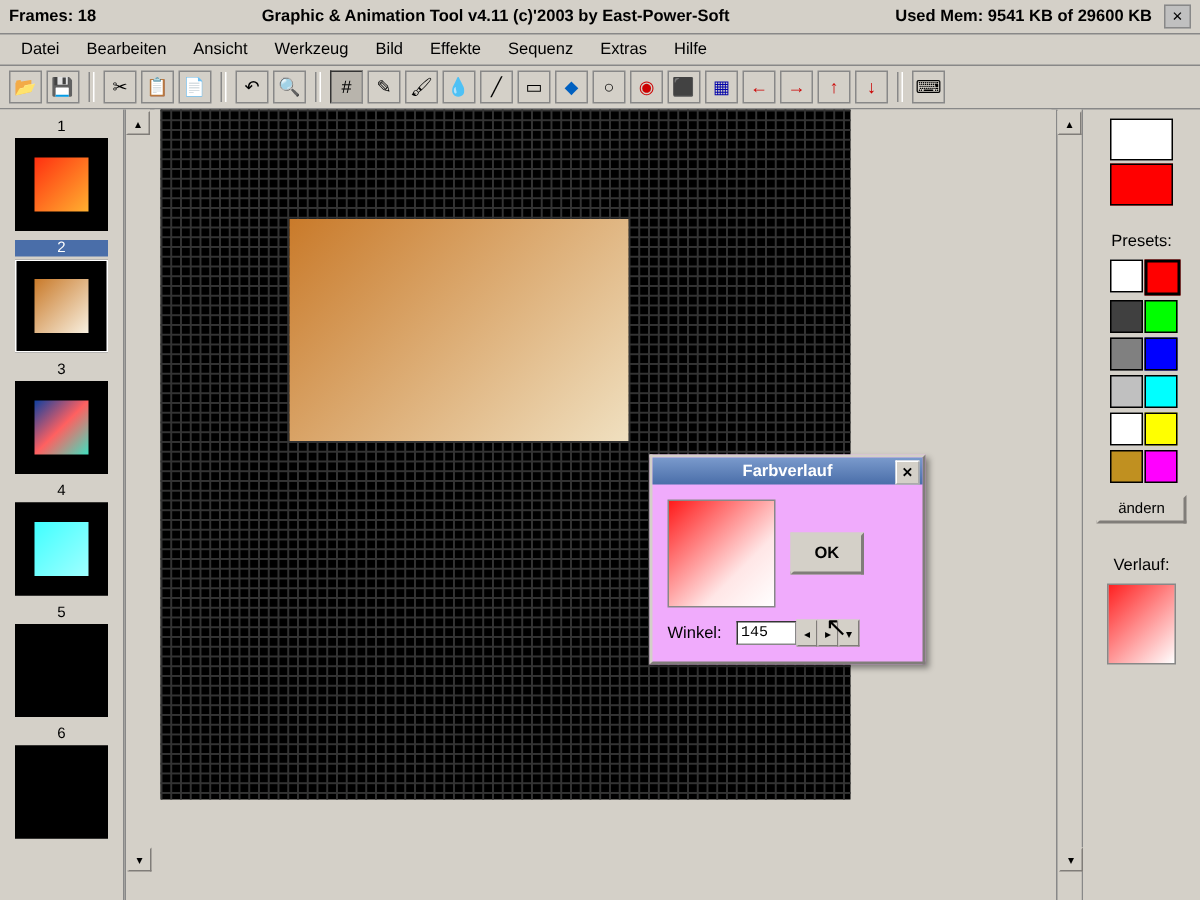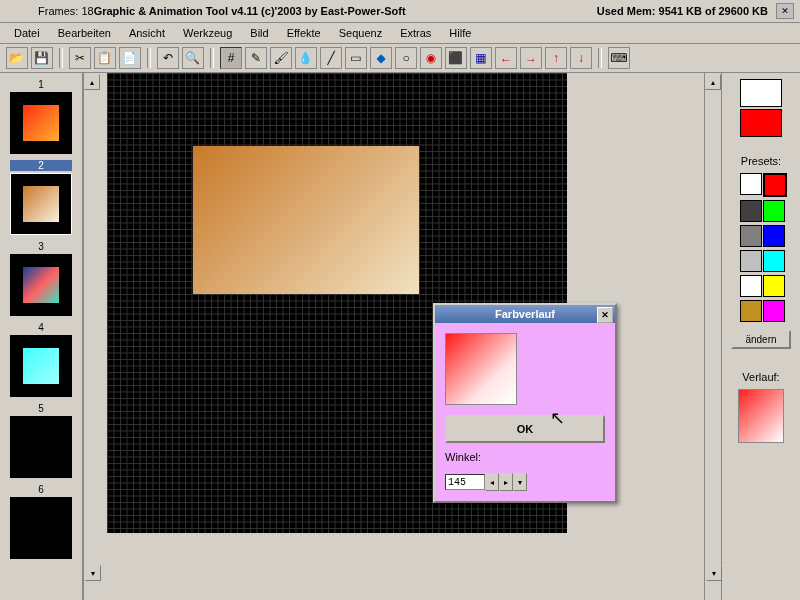--- a/index.html
+++ b/index.html
@@ -1,18 +1,18 @@
 <!DOCTYPE html>
 <html><head>
 <meta charset="utf-8">
 <style>
 html,body{margin:0;padding:0;font-family:Tahoma,Arial,sans-serif;font-size:11px;background:#d4d0c8;color:#000;}
 .titlebar{height:22px;background:#d4d0c8;display:flex;align-items:center;padding:0 6px;border-bottom:1px solid #888;}
-.titlebar .left{flex:0 0 auto;font-weight:normal;margin-left:32px;}
-.titlebar .center{flex:1;text-align:left;font-weight:bold;}
+.titlebar .left{flex:0 0 auto;font-weight:bold;}
+.titlebar .center{flex:1;text-align:center;font-weight:bold;}
 .titlebar .right{flex:0 0 auto;font-weight:bold;}
 .closebtn{width:16px;height:14px;border:1px solid #888;background:#c0c0c0;margin-left:8px;display:inline-flex;align-items:center;justify-content:center;font-size:9px;}
 .menubar{display:flex;gap:2px;padding:2px 6px;border-bottom:1px solid #888;align-items:center;}
 .menubar span{padding:2px 8px;}
 .toolbar{display:flex;align-items:center;gap:3px;padding:3px 6px;border-bottom:1px solid #888;}
 .tbtn{width:20px;height:20px;border:1px solid #888;background:#d4d0c8;display:inline-flex;align-items:center;justify-content:center;font-size:12px;}
 .tbtn.active{border:1px inset #888;background:#b8b4ac;}
 .sep{width:2px;height:20px;border-left:1px solid #888;border-right:1px solid #fff;margin:0 3px;}
 .main{display:flex;height:554px;}
 .framestrip{width:82px;background:#d4d0c8;border-right:1px solid #888;display:flex;flex-direction:column;align-items:center;padding-top:2px;}
@@ -33,21 +33,21 @@
 background-size:100% 100%,6.5px 6.5px,6.5px 6.5px;}
 .rightpanel{width:70px;padding:6px 4px;border-left:1px solid #888;display:flex;flex-direction:column;align-items:center;gap:2px;}
 .swatch{width:40px;height:26px;border:1px solid #000;}
 .presetgrid{display:grid;grid-template-columns:20px 20px;gap:3px;margin-top:4px;}
 .ps{width:20px;height:20px;border:1px solid #000;}
 .btn{border:2px outset #d4d0c8;background:#d4d0c8;padding:2px 6px;font-size:10px;text-align:center;}
 .dialog{position:absolute;left:330px;top:230px;width:180px;background:#f0abfc;border:2px outset #d4d0c8;box-shadow:2px 2px 4px rgba(0,0,0,0.4);}
 .dlgtitle{height:18px;background:linear-gradient(#7a9acc,#4a6ea9);color:#fff;font-weight:bold;display:flex;align-items:center;padding:0 4px;justify-content:center;position:relative;}
 .dlgclose{position:absolute;right:2px;top:2px;width:14px;height:14px;background:#d4d0c8;border:1px outset #fff;font-size:9px;display:flex;align-items:center;justify-content:center;color:#000;}
 .dlgbody{padding:10px;display:flex;flex-direction:column;gap:8px;}
-.dlgrow{display:flex;gap:10px;flex-direction:column;}
+.dlgrow{display:flex;align-items:center;gap:10px;}
 .gradpreview{width:70px;height:70px;border:1px solid #888;background:linear-gradient(135deg,#ff1a1a,#ff8080,#ffe6e6,#fff);}
 .okbtn{border:2px outset #d4d0c8;background:#d4d0c8;padding:6px 14px;font-size:11px;font-weight:bold;}
 .spin{display:inline-flex;align-items:center;}
 .spin input{width:34px;height:14px;font-size:10px;border:1px inset #888;padding:0 2px;font-family:Liberation Mono, monospace;}
 .spinbtn{width:12px;height:16px;border:1px outset #d4d0c8;background:#d4d0c8;font-size:8px;display:inline-flex;align-items:center;justify-content:center;}
 .cursor{position:absolute;left:447px;top:334px;font-size:18px;color:#000;pointer-events:none;}
 .verlauf{width:44px;height:52px;border:1px solid #888;background:linear-gradient(135deg,#ff2020,#ff9090,#fff);margin-top:4px;}
 .scrollbtn{width:14px;height:14px;border:1px outset #d4d0c8;background:#d4d0c8;font-size:8px;display:flex;align-items:center;justify-content:center;margin:1px auto;}
 </style>
 </head>

